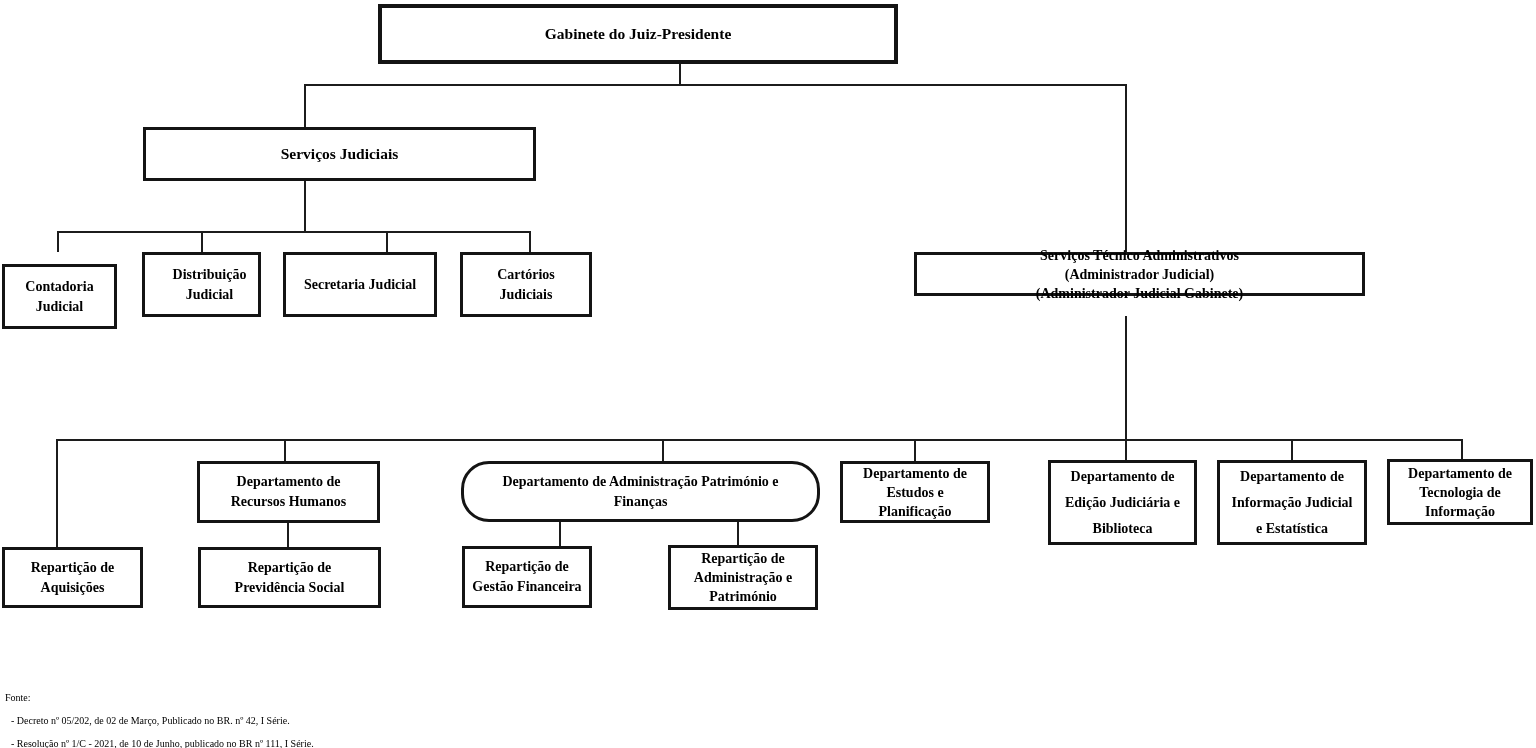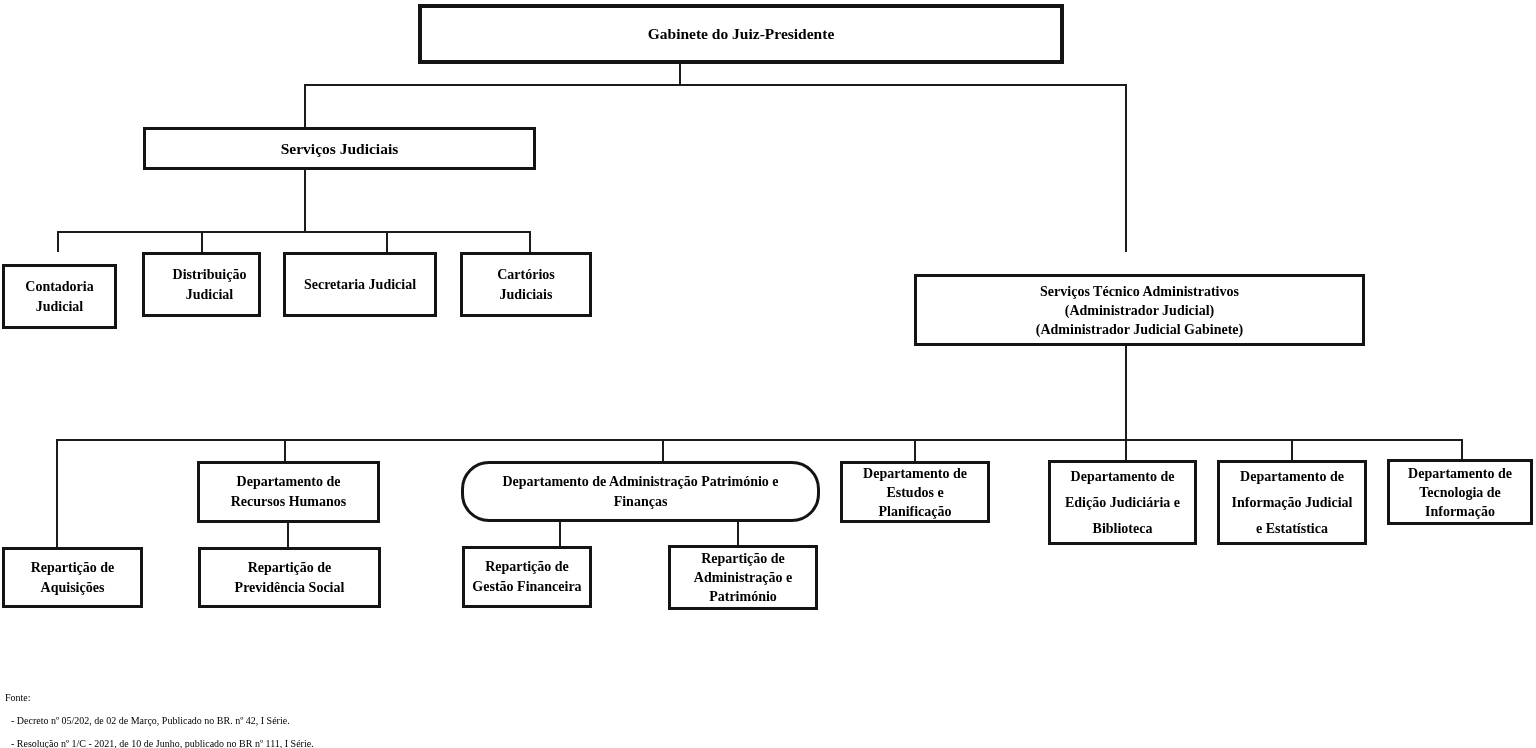--- a/index.html
+++ b/index.html
@@ -84,29 +84,29 @@
     <line x1="285" y1="439" x2="285" y2="461"></line>
     <line x1="663" y1="439" x2="663" y2="461"></line>
     <line x1="915" y1="439" x2="915" y2="461"></line>
     <line x1="1292" y1="439" x2="1292" y2="460"></line>
     <line x1="1462" y1="439" x2="1462" y2="459"></line>
     <line x1="288" y1="523" x2="288" y2="547"></line>
     <line x1="560" y1="522" x2="560" y2="546"></line>
     <line x1="738" y1="522" x2="738" y2="545"></line>
   </svg>
 
-  <div class="org-box b-heavy fs-lg" style="left:378px; top:4px; width:646px; height:60px;margin-left:40px;">
+  <div class="org-box b-heavy fs-lg" style="left:378px; top:4px; width:520px; height:60px;">
     <span>Gabinete do Juiz-Presidente</span>
   </div>
 
-  <div class="org-box fs-lg" style="left:143px; top:127px; width:393px; height:43px;">
+  <div class="org-box fs-lg" style="left:143px; top:127px; width:393px; height:54px;">
     <span>Serviços Judiciais</span>
   </div>
 
-  <div class="org-box lh-tight" style="left:914px; top:252px; width:451px; height:72px;margin-top:22px;">
+  <div class="org-box lh-tight" style="left:914px; top:252px; width:451px; height:44px;">
     <span>Serviços Técnico Administrativos</span>
     <span>(Administrador Judicial)</span>
     <span>(Administrador Judicial Gabinete)</span>
   </div>
 
   <div class="org-box" style="left:2px; top:264px; width:115px; height:65px;">
     <span>Contadoria</span>
     <span>Judicial</span>
   </div>
 

